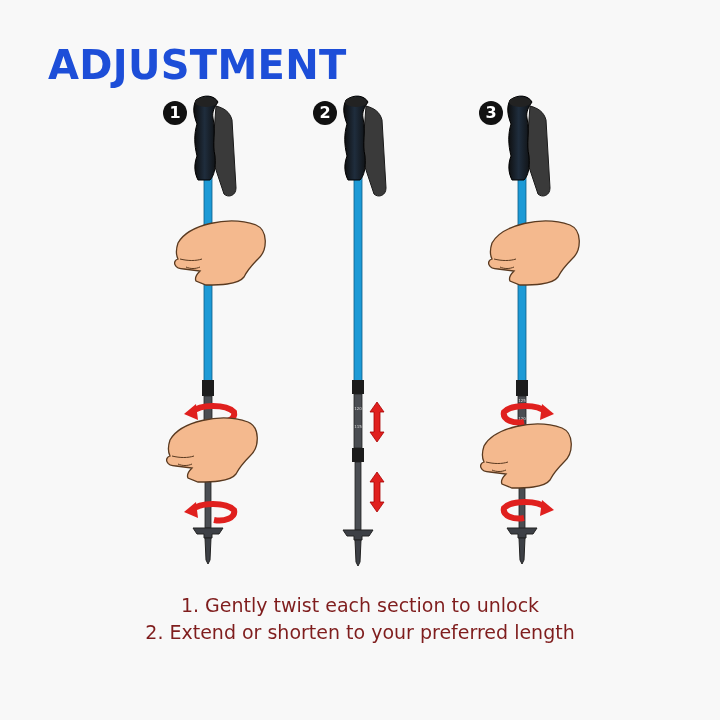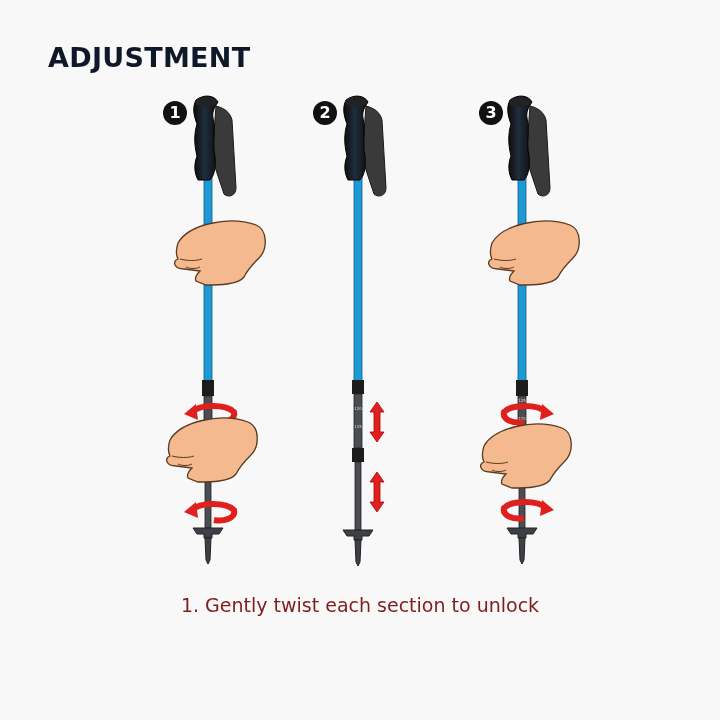--- a/index.html
+++ b/index.html
@@ -1,17 +1,17 @@
 <!DOCTYPE html>
 <html><head>
 <meta charset="utf-8">
 <style>
   html, body { margin:0; padding:0; }
   body { width:720px; height:720px; background:#f8f8f8; position:relative; overflow:hidden; font-family:"DejaVu Sans", sans-serif; }
-  .title { position:absolute; left:48px; top:42px; font-family:"DejaVu Sans", sans-serif; font-weight:bold; font-size:27px; color:#0f172a; letter-spacing:0.3px; }
+  .title { position:absolute; left:48px; top:42px; font-family:"DejaVu Sans", sans-serif; font-weight:bold; font-size:40px; color:#1d4ed8; letter-spacing:0.3px; }
   .step-badge { position:absolute; width:24px; height:24px; border-radius:50%; background:#111; color:#fff; font-size:16px; font-weight:bold; text-align:center; line-height:24px; }
   .pole { position:absolute; top:0; left:0; }
   .instructions { position:absolute; left:0; width:720px; top:592px; text-align:center; color:#7f1d1d; font-size:19px; line-height:27px; }
   .instructions div { white-space:nowrap; }
 </style>
 </head>
 <body>
 
 <div class="title">ADJUSTMENT</div>
 
@@ -94,13 +94,14 @@
     <path d="M546,412 C538,404 512,404 504,412 C502,420 514,424 524,422" fill="none" stroke="#e0201e" stroke-width="6"></path>
     <path d="M542,404 L554,414 L540,420 Z" fill="#e0201e"></path>
     <use href="#hand" x="514" y="458"></use>
     <path d="M546,508 C538,500 512,500 504,508 C502,516 514,520 524,518" fill="none" stroke="#e0201e" stroke-width="6"></path>
     <path d="M542,500 L554,510 L540,516 Z" fill="#e0201e"></path>
   </g>
 </svg>
 
 <div class="instructions">
   <div>1. Gently twist each section to unlock</div>
+  <div>2. Extend or shorten to your preferred length</div>
 </div>
 
 </body></html>

